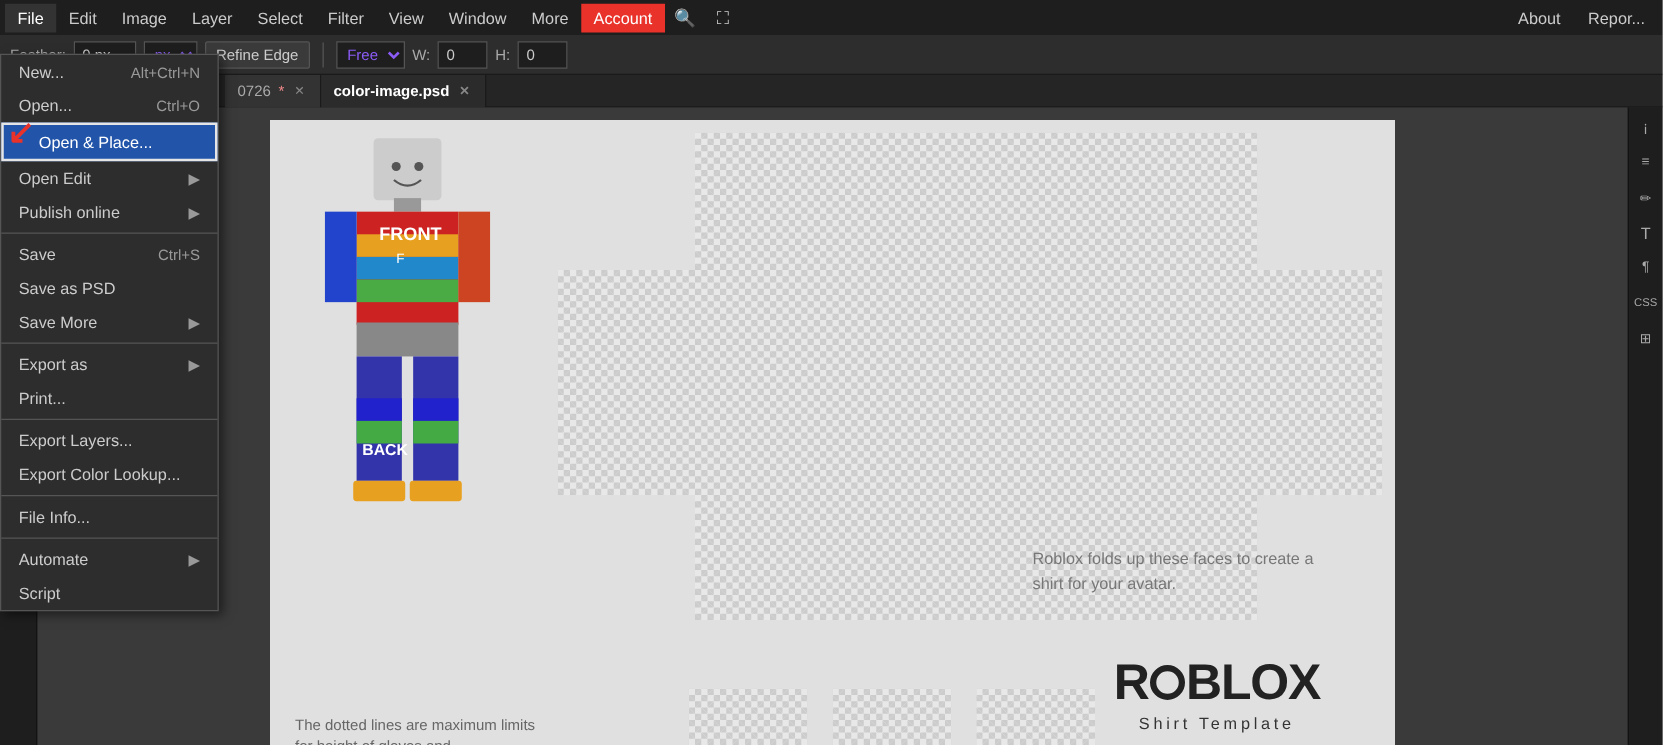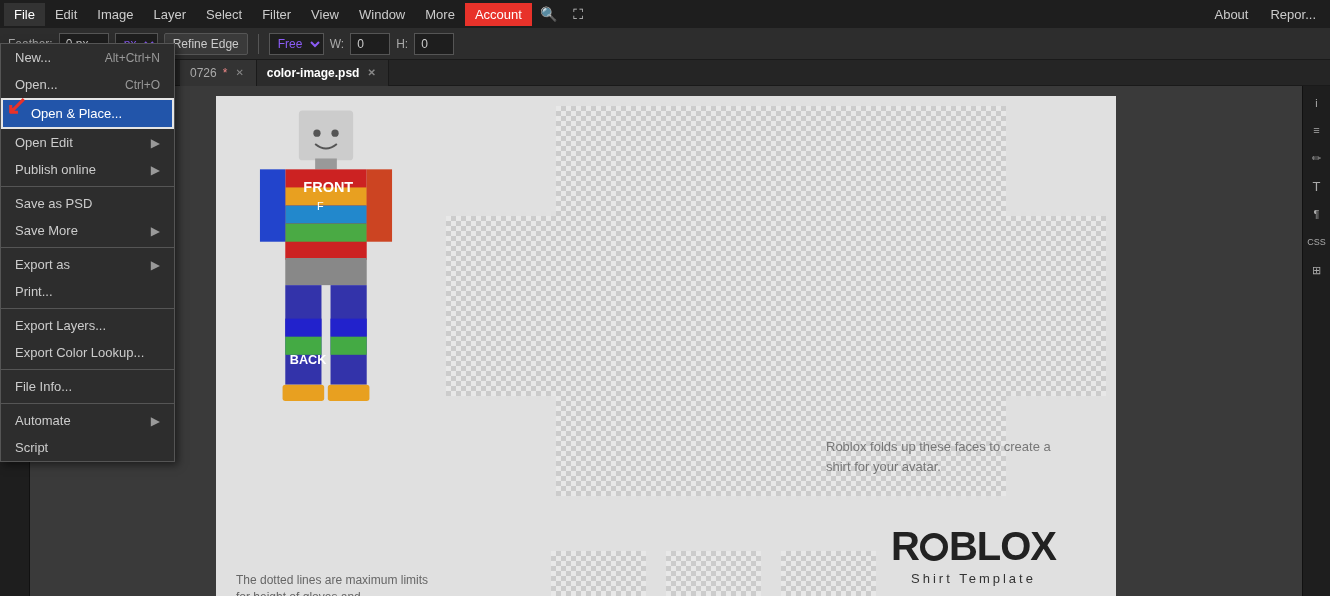--- a/index.html
+++ b/index.html
@@ -493,20 +493,24 @@
     </div>
 
     <div class="file-menu-item">
       <span>Publish online</span>
       <span class="file-menu-arrow">▶</span>
     </div>
 
     <div class="file-menu-separator"></div>
 
     <div class="file-menu-item">
+      <span>Save</span>
+      <span class="file-menu-shortcut">Ctrl+S</span>
+    </div>
+    <div class="file-menu-item">
       <span>Save as PSD</span>
     </div>
     <div class="file-menu-item">
       <span>Save More</span>
       <span class="file-menu-arrow">▶</span>
     </div>
 
     <div class="file-menu-separator"></div>
 
     <div class="file-menu-item">

